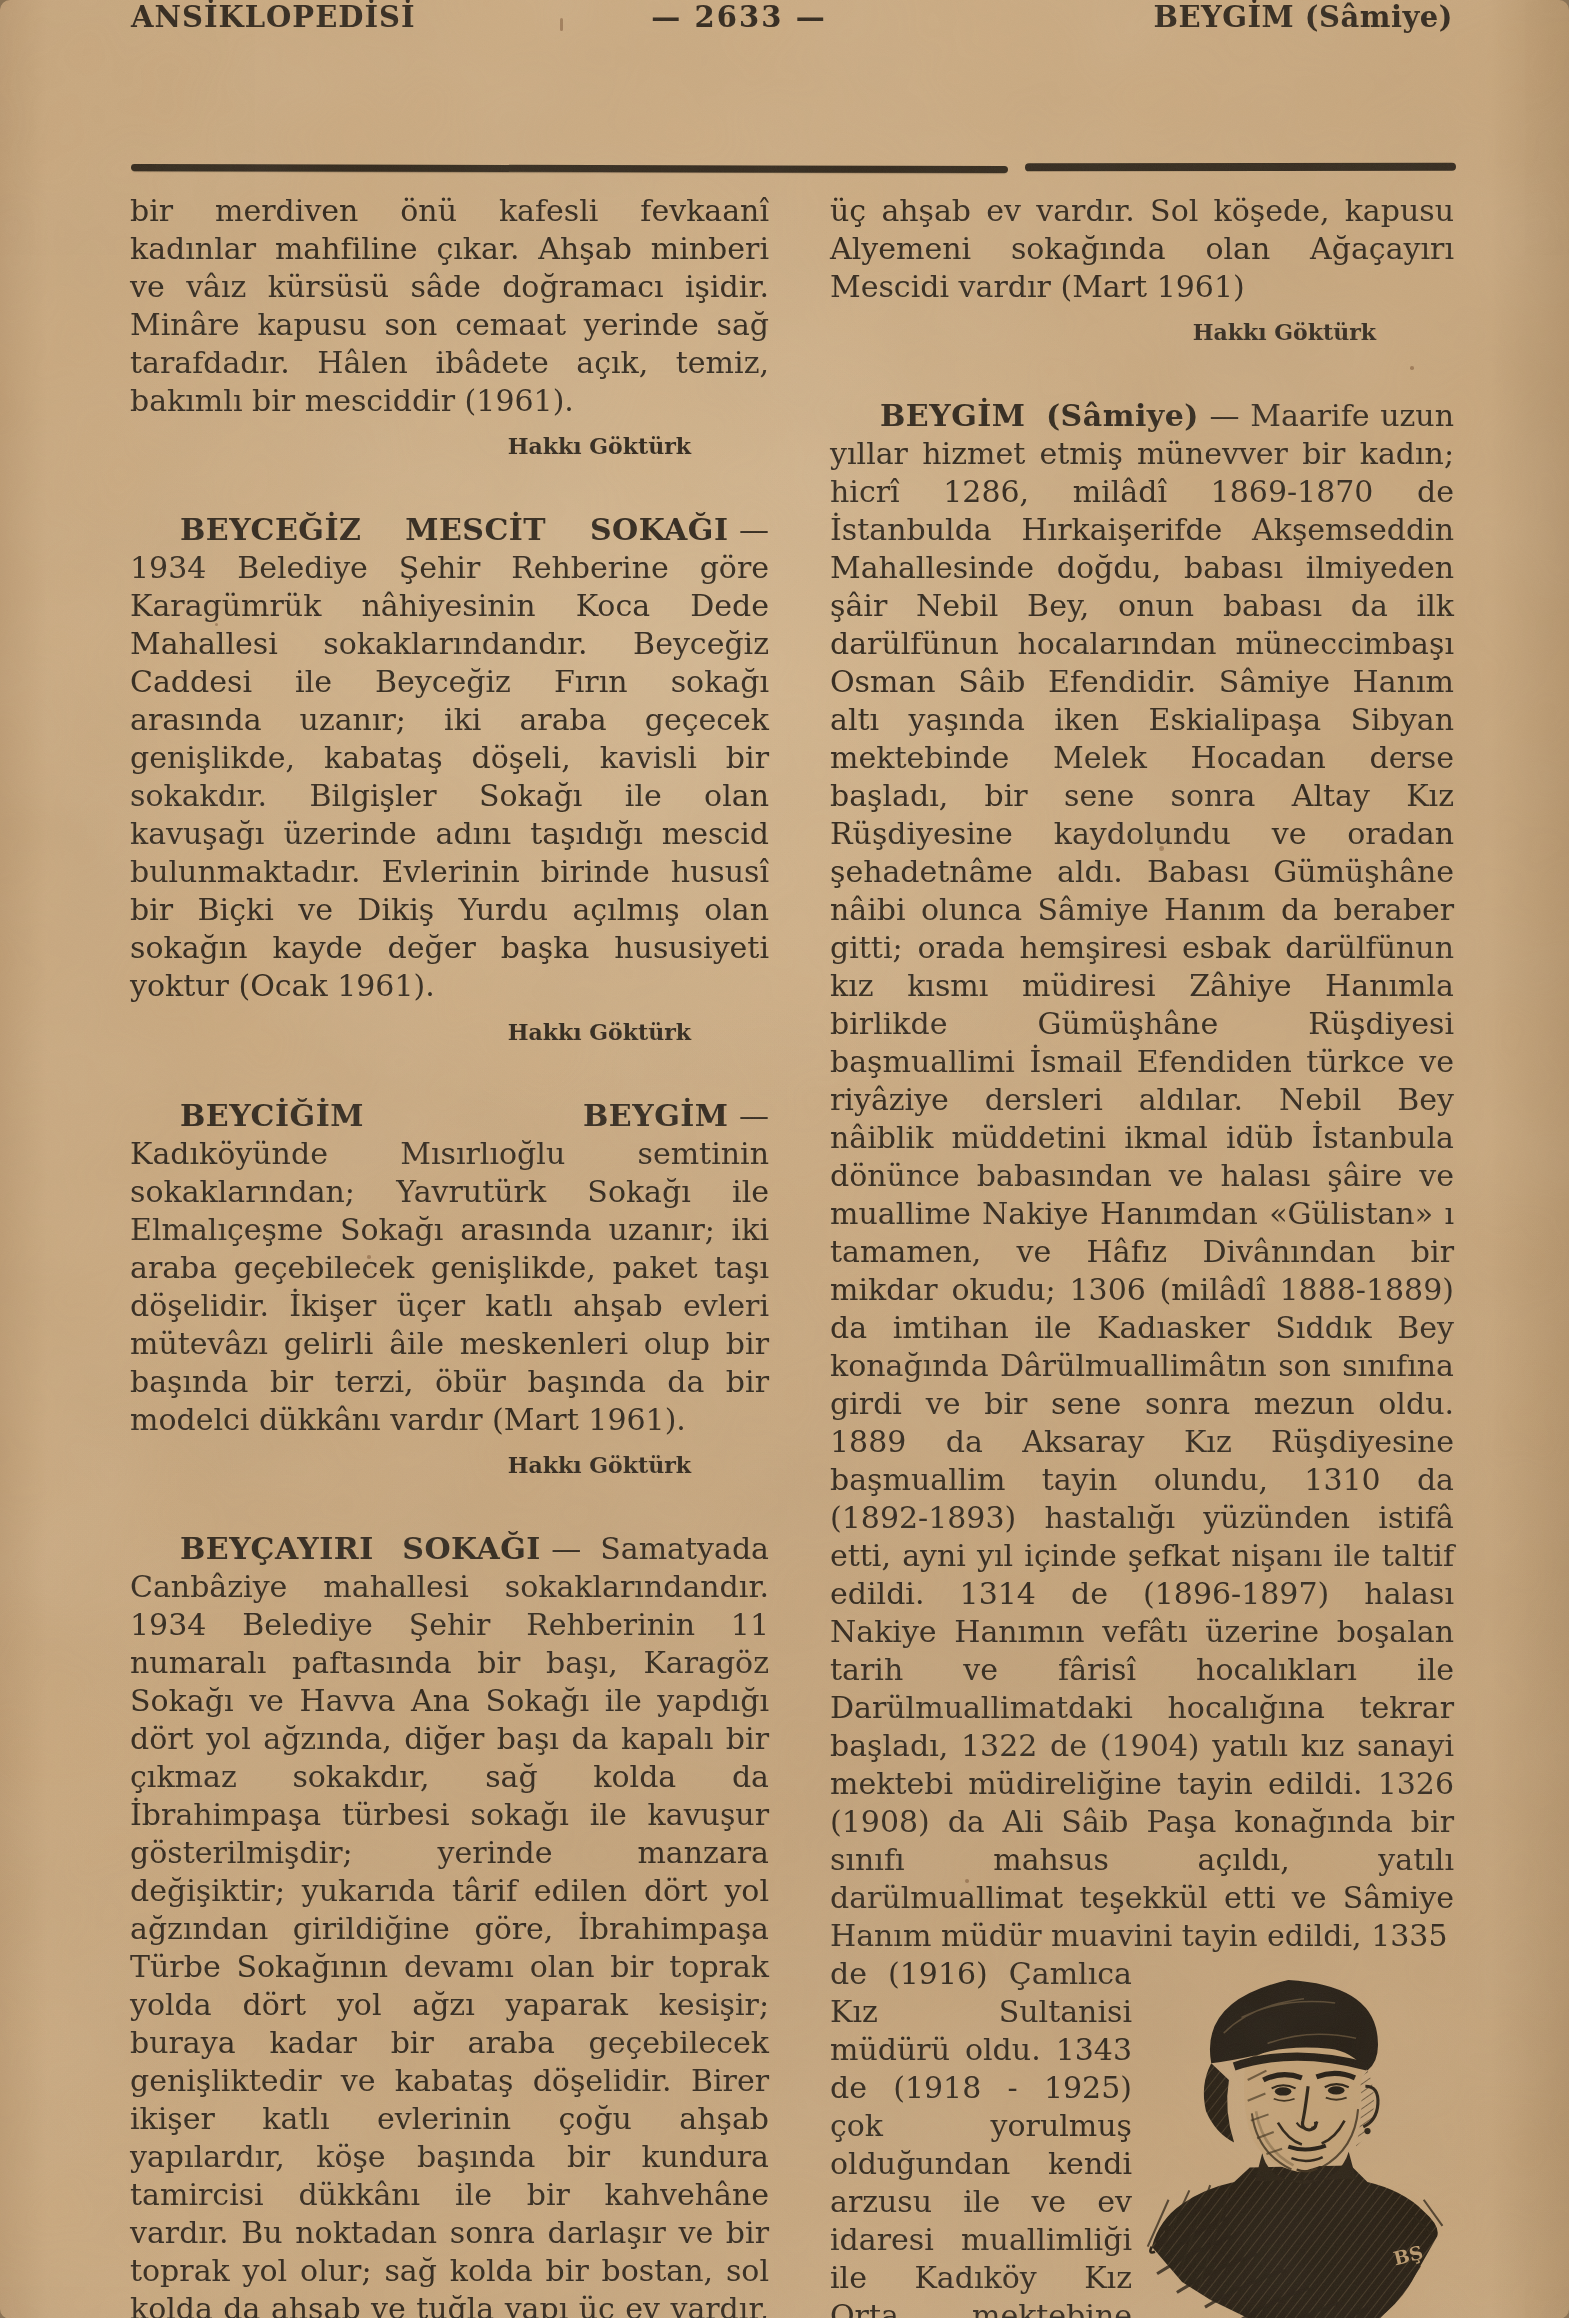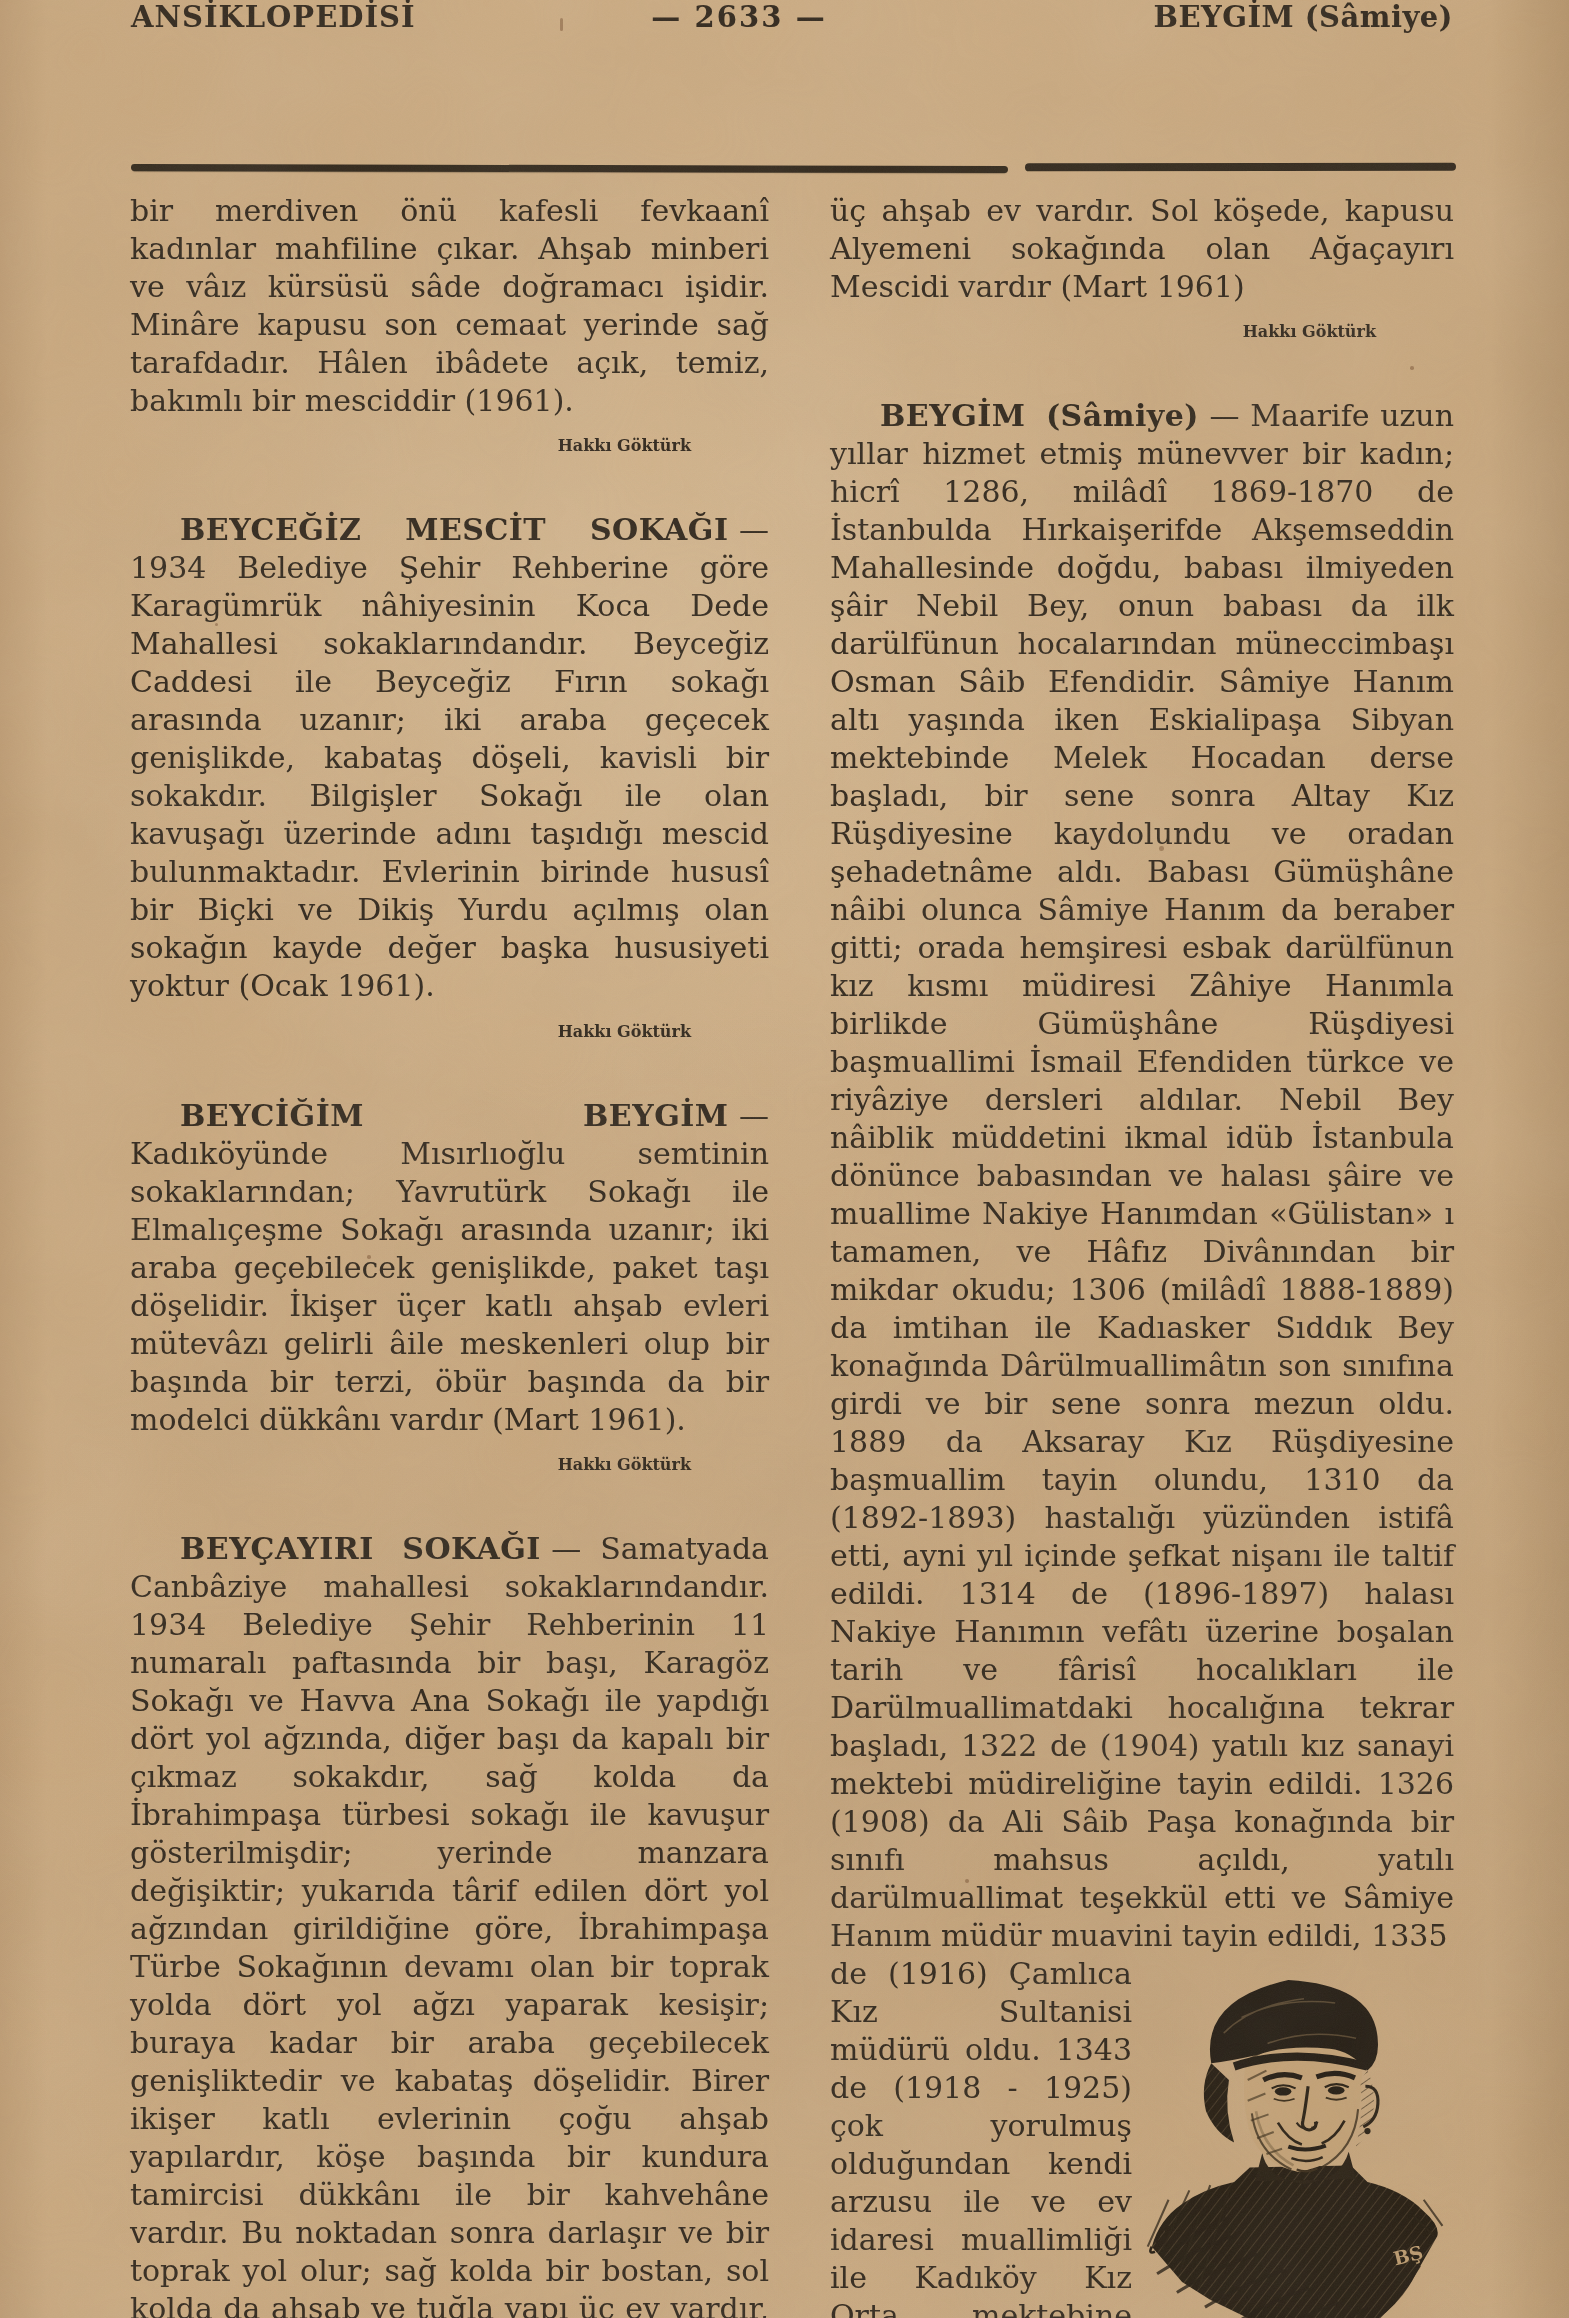--- a/index.html
+++ b/index.html
@@ -6,20 +6,21 @@
   .page{
     position:relative;
     width:1569px;height:2319px;
     background:
       radial-gradient(990px 782px at 40% 28%, rgba(255,242,214,0.16), rgba(255,242,214,0) 62%),
       radial-gradient(1355px 1147px at 58% 78%, rgba(112,78,44,0.10), rgba(112,78,44,0) 72%),
       linear-gradient(90deg,#bd9b72 0%,#c9a87e 3%,#ccac83 52%,#c7a67c 95%,#b5946b 100%);
     overflow:hidden;
     font-family:"DejaVu Serif","Liberation Serif",serif;
     color:#33291d;
+    border-radius:10px;
   }
   .noise{position:absolute;left:0;top:0;pointer-events:none;}
   .speck{position:absolute;border-radius:50%;background:rgba(92,52,24,.38);}
 
   
   .header{position:absolute;left:0;top:216;width:100%;height:36px;font-weight:bold;font-size:29px;}
   .hdr-left{position:absolute;left:131px;top:0;letter-spacing:1px;}
   .hdr-center{position:absolute;left:739px;top:0;transform:translateX(-50%);letter-spacing:2.1px;}
   .hdr-right{position:absolute;right:116px;top:0;letter-spacing:0.5px;}
   .rule{position:absolute;background:#32281b;border-radius:4.2px;}
@@ -27,21 +28,21 @@
   .rule-right{left:1025px;top:163px;width:431px;height:7.8px;transform:rotate(-.1deg);}
 
   
   .col{position:absolute;top:192px;}
   .col-left{left:130px;width:639px;}
   .col-right{left:830px;width:624px;}
   p{margin:0;text-align:justify;font-size:30px;line-height:38px;hyphens:auto;}
   .cont{text-indent:0;}
   .entry{text-indent:50px;margin-top:46px;}
   .entry b{word-spacing:8.3px;letter-spacing:0.5px;margin-right:.35em;}
-  .sig{display:block;text-align:right;padding-right:78px;font-weight:bold;font-size:16px;line-height:38px;margin-top:7.3px;margin-bottom:5.2px;}
+  .sig{display:block;text-align:right;padding-right:78px;font-weight:bold;font-size:22px;line-height:38px;margin-top:7.3px;margin-bottom:5.2px;}
 
   
   .wrap-block{display:flow-root;}
   .portrait-fig{float:right;width:322px;margin:9.4px 0 0 15.6px;}
   .portrait-fig svg{display:block;}
   .portrait-caption{text-align:center;font-weight:bold;font-size:16px;line-height:33px;margin-top:44px;}
 </style>
 </head>
 <body>
 

